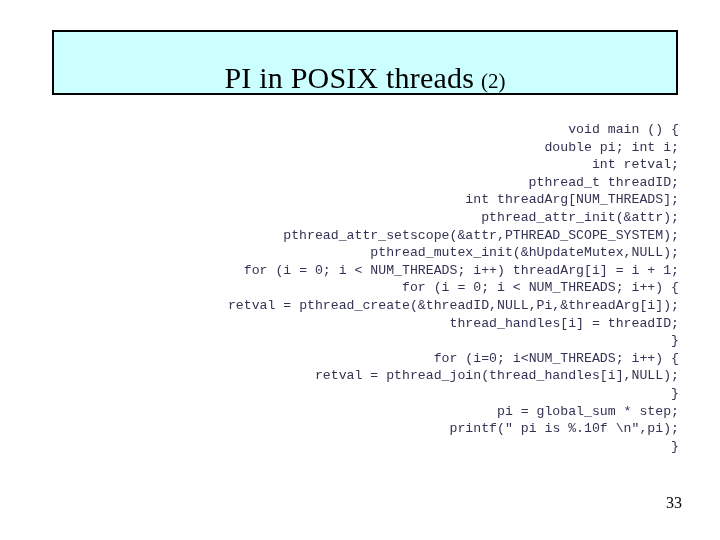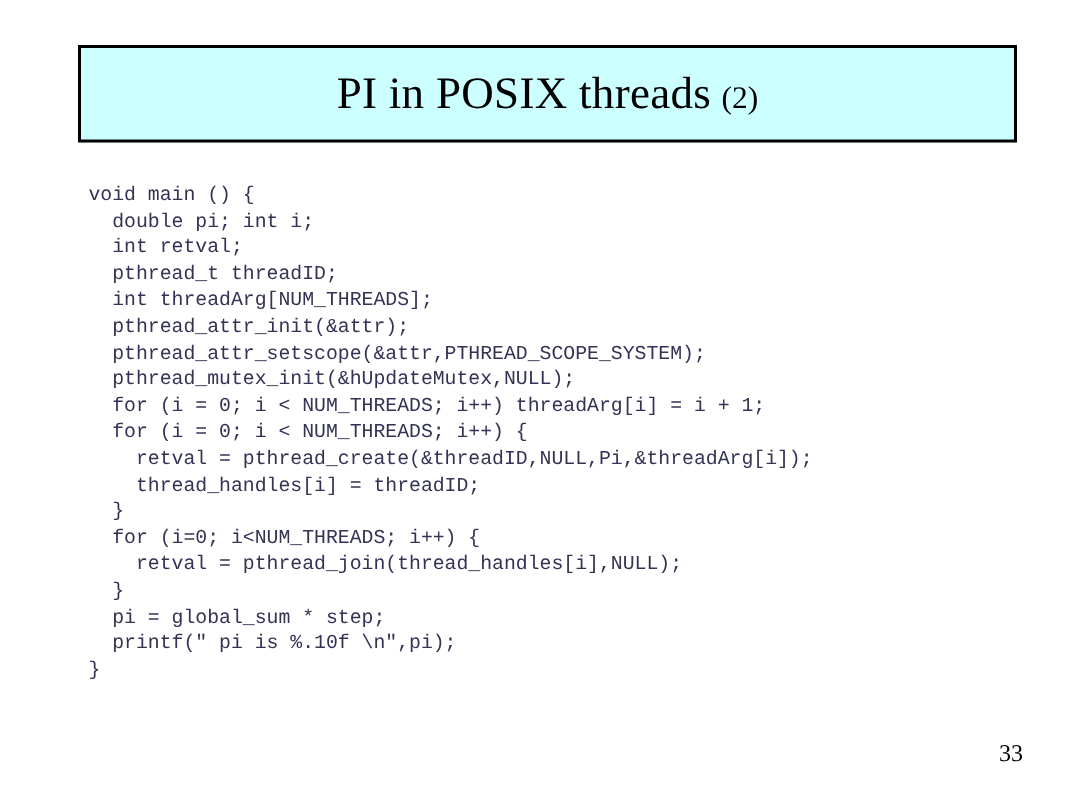--- a/index.html
+++ b/index.html
@@ -19,21 +19,21 @@
   #title-banner {
     position: absolute;
     left: 52px;
     top: 30px;
     width: 626px;
     height: 65px;
     background: #ccffff;
     border: 2px solid #000000;
     box-sizing: border-box;
     display: flex;
-    align-items: center;
+    align-items: flex-end;
     justify-content: center;
   }
   #title-text-wrap {
     display: block;
     white-space: nowrap;
     line-height: 1.0;
     color: #000000;
   }
   #title-main {
     font-family: "Liberation Serif", "DejaVu Serif", serif;
@@ -51,20 +51,21 @@
     position: absolute;
     left: 59px;
     top: 121px;
     width: 620px;
     color: #333355;
     font-family: "Liberation Mono", "DejaVu Sans Mono", monospace;
     font-size: 13.2px;
     line-height: 17.6px;
     white-space: pre;
     letter-spacing: 0px;
+    text-align: right;
   }
   #code-block .code-line {
     white-space: pre;
     display: block;
     height: 17.6px;
   }
 
   
   #page-number {
     position: absolute;

